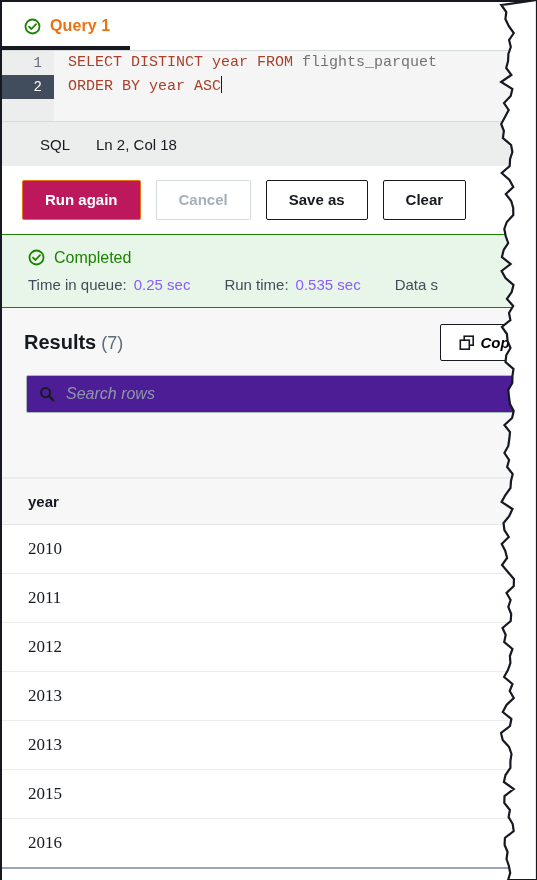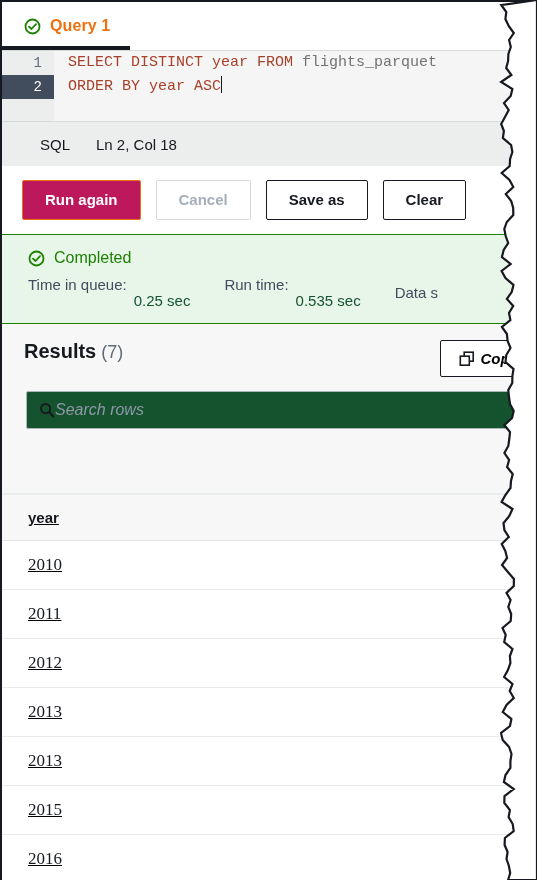--- a/index.html
+++ b/index.html
@@ -178,44 +178,44 @@
 
   
   .alert {
     background: #e8f5e9;
     border-top: 1px solid #1d8102;
     border-bottom: 1px solid #1d8102;
     padding: 14px 0 14px 26px;
   }
   .alert-title {
     display: flex;
-    align-items: center;
     gap: 9px;
     font-size: 16px;
     color: #1d8102;
     margin-bottom: 9px;
   }
   .alert-metrics {
     display: flex;
     align-items: center;
     gap: 34px;
     font-size: 15px;
     color: #16191f;
     white-space: nowrap;
   }
   .metric { display: flex; gap: 7px; }
   .metric-label { color: #414d5c; }
-  .metric-value { color: #14532d; margin-top: 16px; }
+  .metric-value { color: #8b5cf6; }
 
   
   .results-wrap {
     background: #f7f7f7;
   }
   .results-header {
     display: flex;
+    align-items: center;
     justify-content: space-between;
     padding: 16px 0 14px 22px;
   }
   .results-title {
     font-size: 20px;
     font-weight: bold;
     color: #16191f;
   }
   .results-count {
     font-size: 18px;
@@ -238,21 +238,22 @@
     cursor: pointer;
     box-sizing: border-box;
     font-style: italic;
   }
   .search-row {
     padding: 0 12px 0 24px;
   }
   .search-box {
     display: flex;
     align-items: center;
-    background: #14532d;
+    gap: 11px;
+    background: #4c1d95;
     border: 1px solid #aab7b8;
     border-radius: 2px;
     height: 38px;
     padding: 0 12px;
     box-sizing: border-box;
   }
   .search-placeholder {
     font-size: 16px;
     font-style: italic;
     color: #8d99a8;
@@ -261,21 +262,20 @@
     height: 64px;
     background: #f7f7f7;
     border-bottom: 1px solid #eaeded;
   }
 
   
   table.results {
     border-collapse: collapse;
     width: 100%;
     background: #14b8a6;
-    text-decoration: underline;
   }
   table.results th {
     text-align: left;
     background: #f7f7f7;
     font-size: 15px;
     font-weight: bold;
     color: #16191f;
     padding: 14px 0 14px 26px;
     border-bottom: 1px solid #e4e6e6;
     border-top: 1px solid #eaeded;

